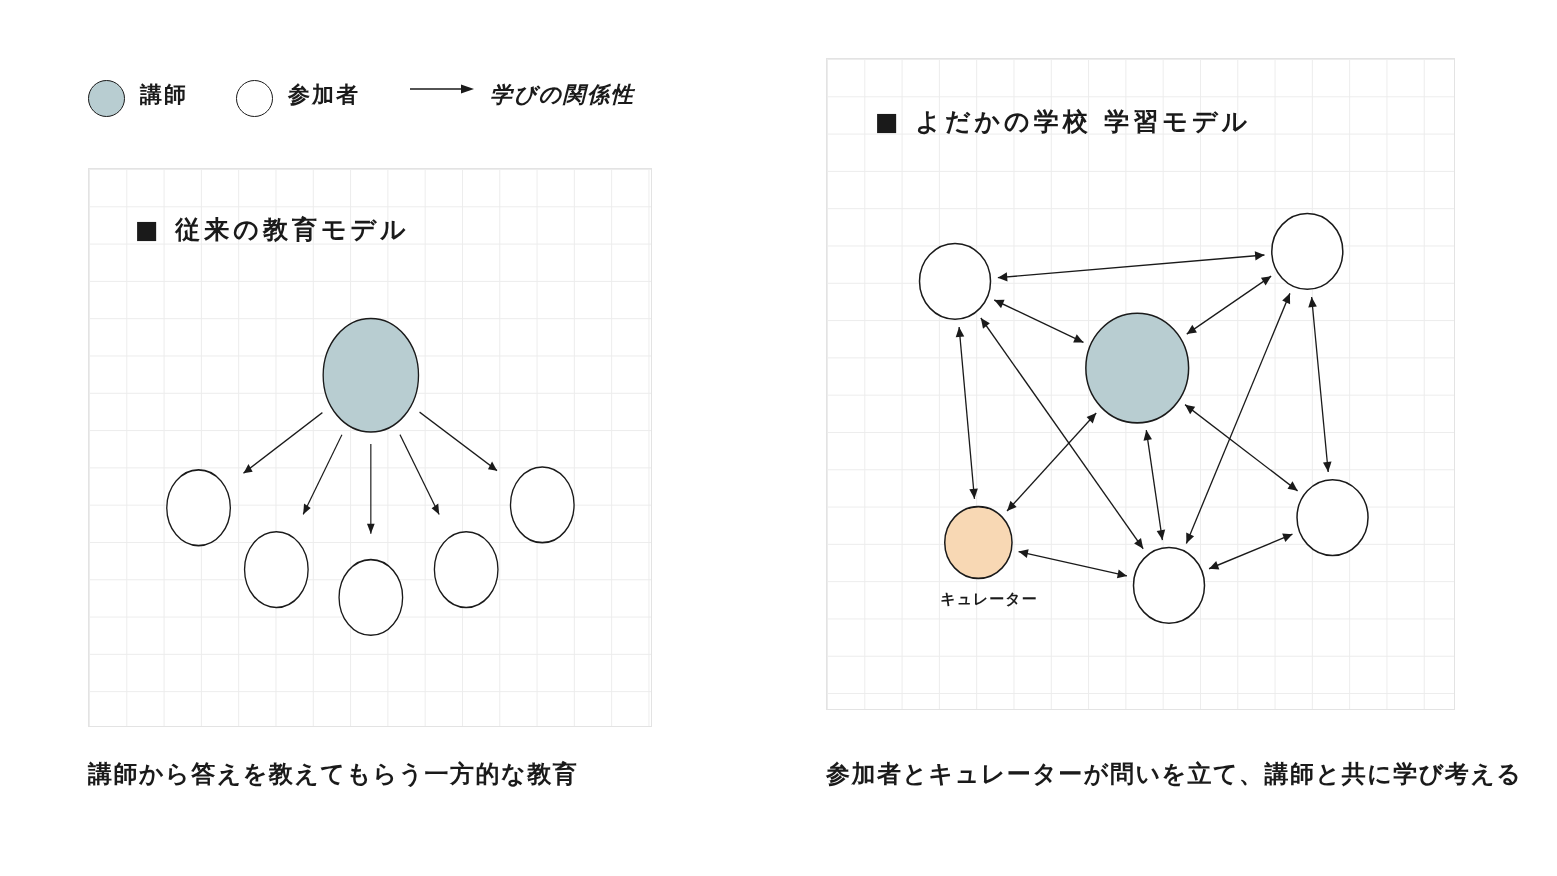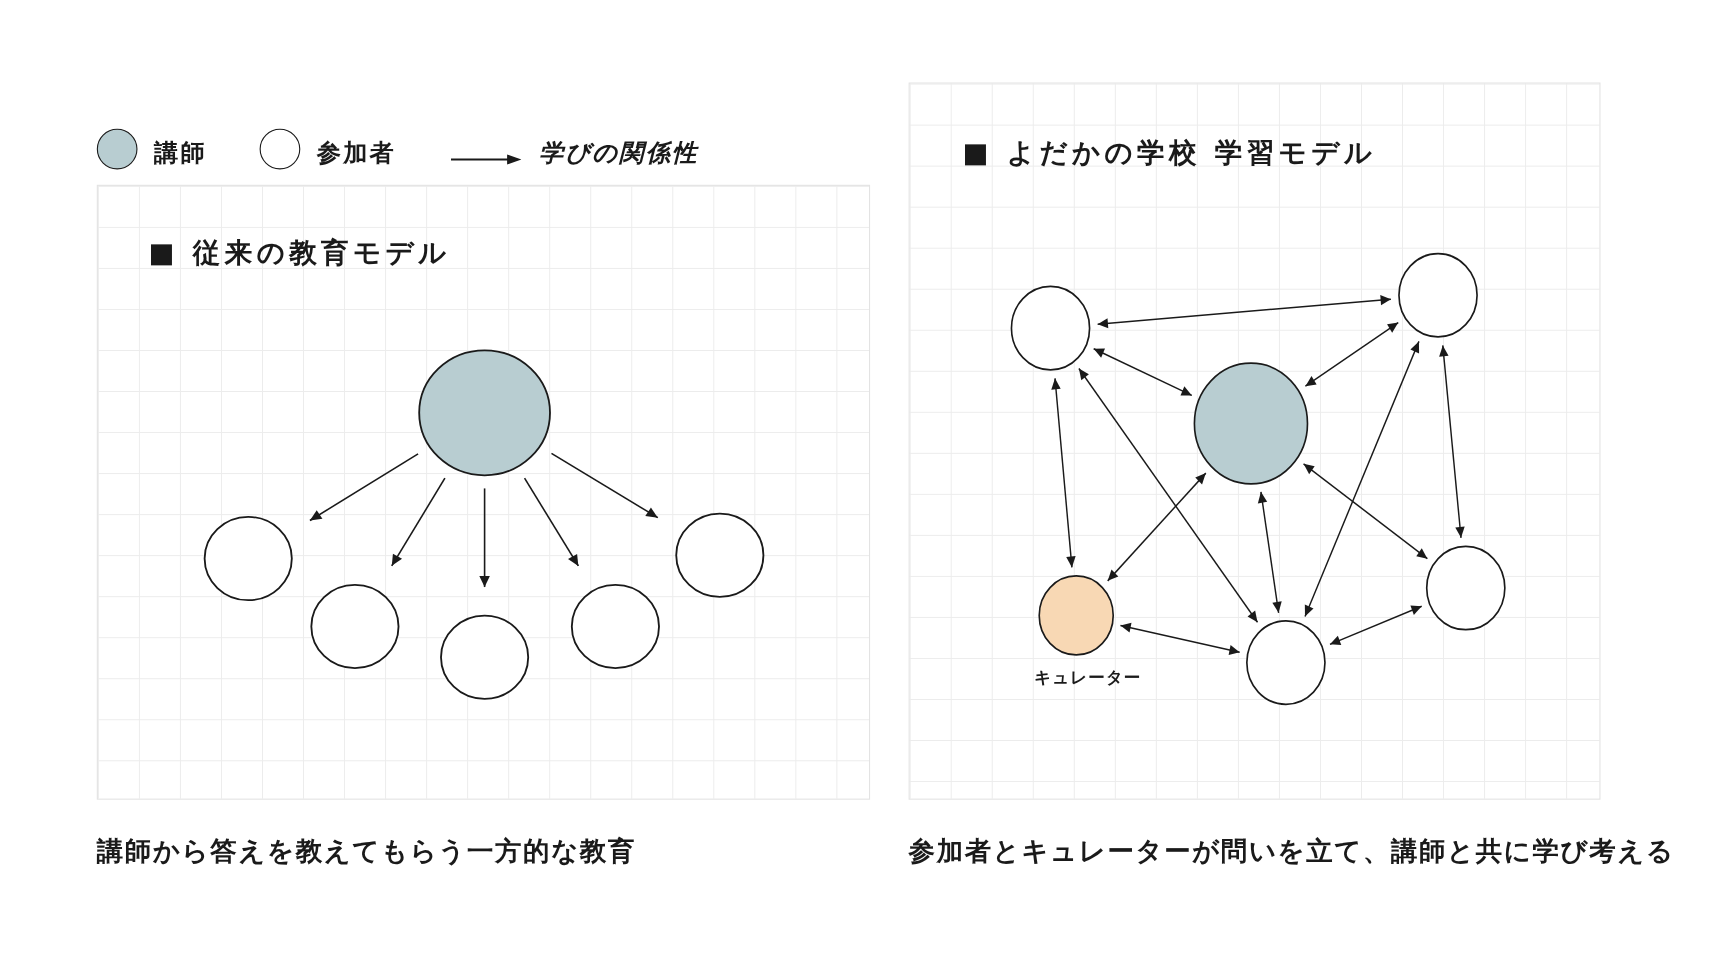--- a/index.html
+++ b/index.html
@@ -9,22 +9,22 @@
     background:#ffffff;
     overflow:hidden;
     font-family:"DejaVu Sans","Liberation Sans",sans-serif;
     color:var(--text,#1a1a1a);
     font-weight:700;
   }
 
   
   .legend {
     position:absolute; left:88px; top:80px;
-    display:flex; align-items:flex-end;
-    font-size:22px; letter-spacing:2px;margin-top:37px;
+    display:flex; align-items:flex-start;
+    font-size:22px; letter-spacing:2px;
   }
   .dot {
     width:37px; height:37px; border-radius:50%;
     border:1.7px solid var(--stroke,#1a1a1a);
     margin-right:15px; flex:0 0 auto;
   }
   .dot-instructor { background:var(--instructor,#b8cdd1); }
   .dot-participant { background:var(--participant,#ffffff); }
   .legend-label { margin-right:48px; white-space:nowrap; }
   .legend-label:last-child { margin-right:0;font-style:italic; }
@@ -35,22 +35,22 @@
   
   .panel {
     position:absolute;
     background-color:#ffffff;
     background-image:
       linear-gradient(var(--grid,#ececec) 1px, transparent 1px),
       linear-gradient(90deg, var(--grid,#ececec) 1px, transparent 1px);
     background-size:37.3px 37.3px;
     border:1px solid var(--panel_border,#e3e3e3);
   }
-  .panel-left  { left:88px;  top:168px; width:703px; height:559px; }
-  .panel-right { left:826px; top:75px;  width:629px; height:652px; }
+  .panel-left  { left:88px;  top:168px; width:564px; height:559px; }
+  .panel-right { left:826px; top:58px;  width:629px; height:652px; }
 
   .diagram { position:absolute; inset:0; width:100%; height:100%; }
 
   .panel-title {
     position:absolute;
     font-size:25px; letter-spacing:4px; white-space:nowrap;
   }
   .panel-left  .panel-title { left:46px; top:44px; }
   .panel-right .panel-title { left:48px; top:46px; }
 

